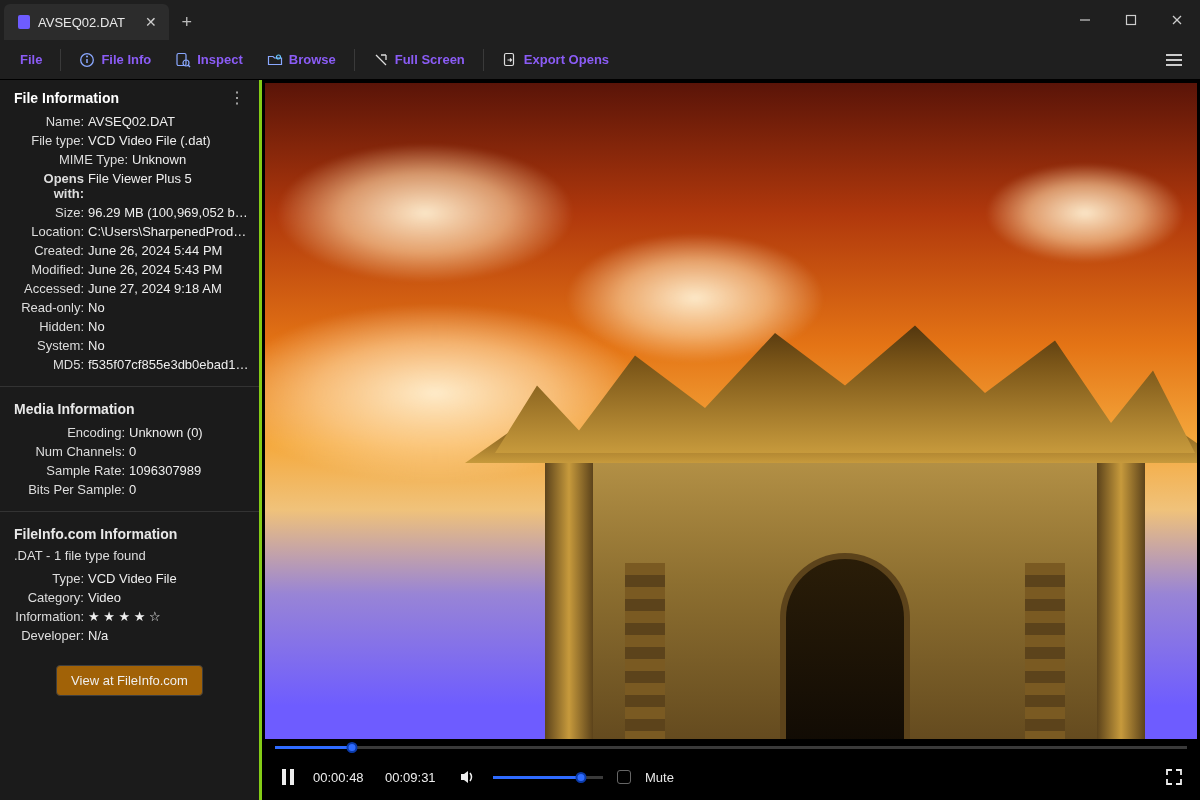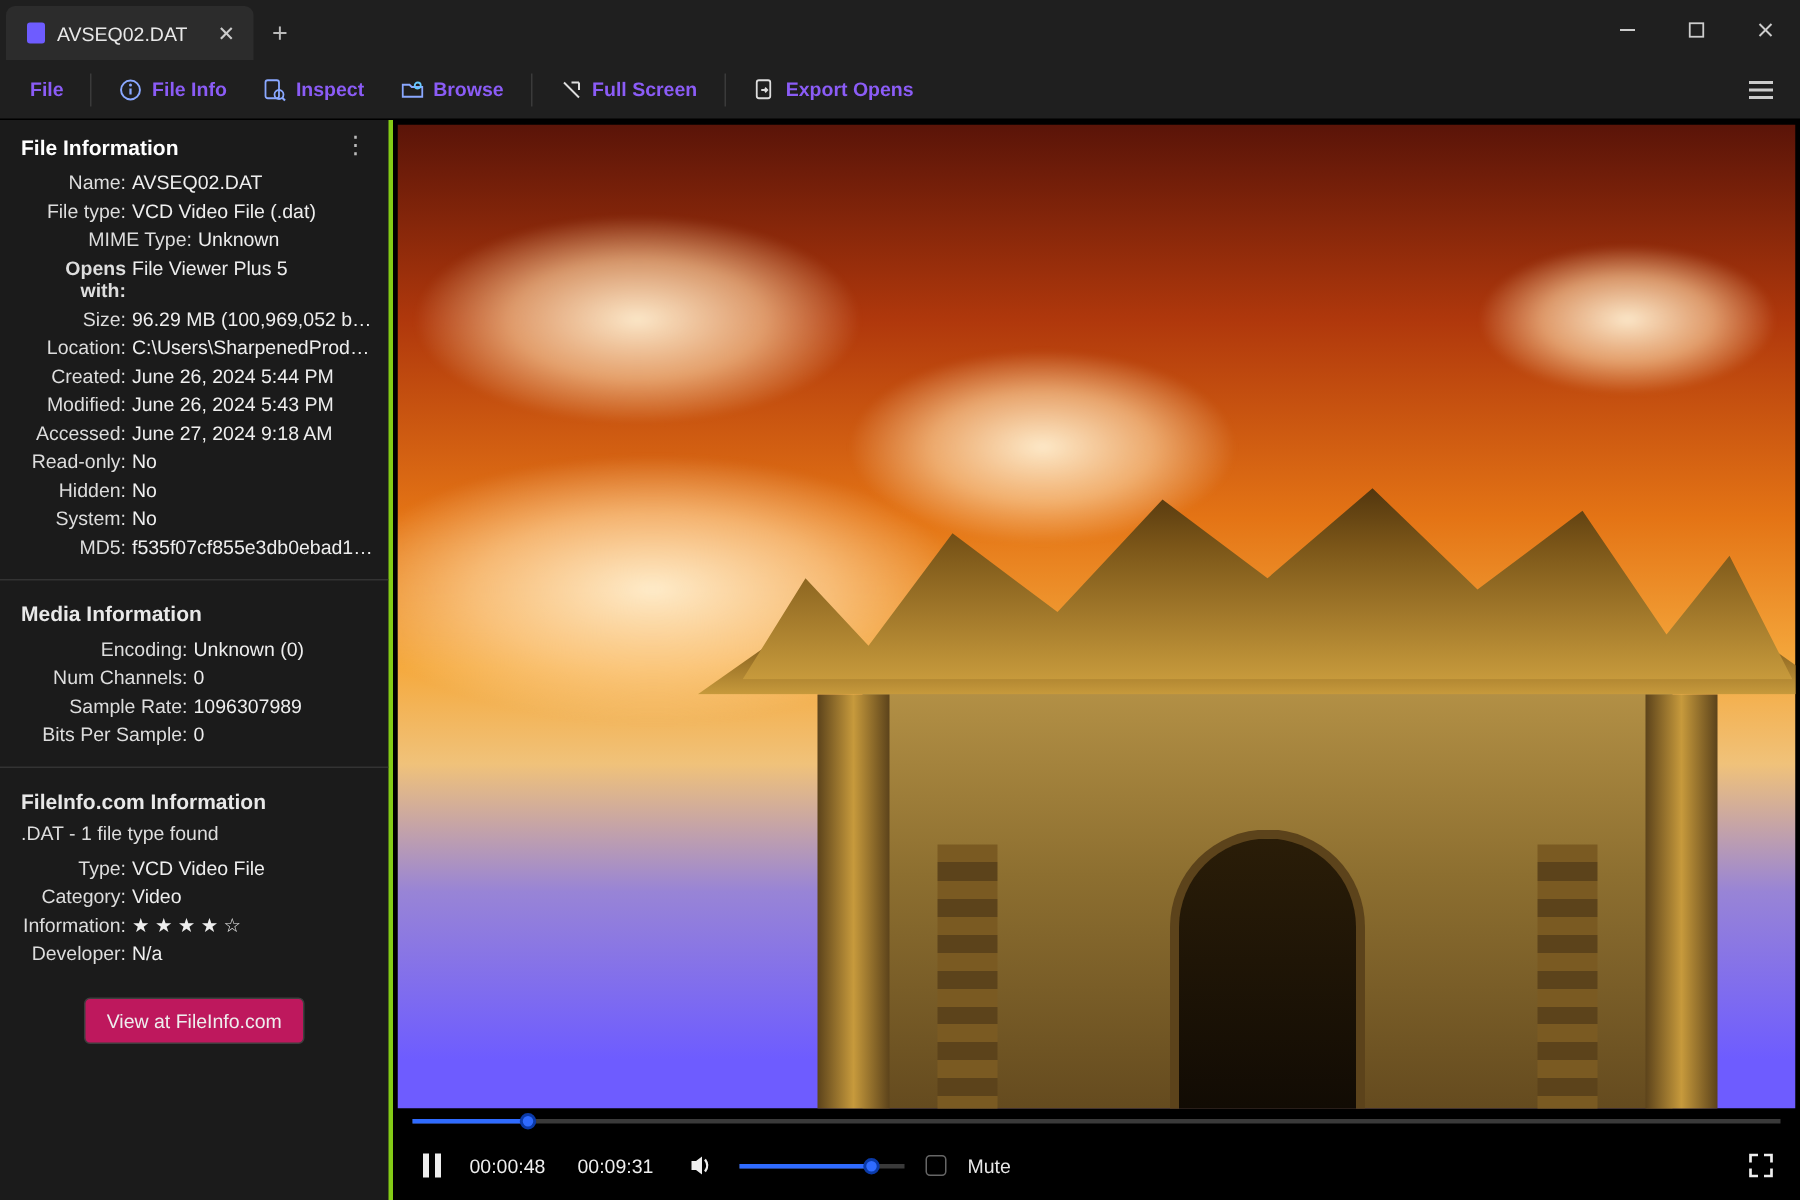--- a/index.html
+++ b/index.html
@@ -33,21 +33,21 @@
   .panel-head { display:flex; align-items:center; justify-content:space-between; padding: 10px 14px 6px; }
   .panel-head h3 { font-size:14px; font-weight:600; color:#fff; }
   .panel-head .dots { font-size:16px; color:#bbb; cursor:pointer; letter-spacing:0px; line-height:1; }
   .props { padding: 0 10px 8px; }
   .prow { display:flex; padding: 2px 0; font-size:13px; }
   .plabel { width: 78px; text-align:right; color:#ddd; padding-right:4px; }
   .pval { flex:1; color:#eee; white-space:nowrap; overflow:hidden; text-overflow:ellipsis; }
   .section-sep { height:1px; background:#333; margin: 4px 0; }
   .section-title { font-size:14px; font-weight:600; padding:10px 14px 6px; }
   .subtext { padding: 0 14px 6px; color:#ddd; font-size:13px; }
-  .btn-link { margin: 12px auto 16px; display:block; background:#be185d; border:1px solid #3e3e3e; color:#eee; padding:7px 14px; border-radius:4px; cursor:pointer; font-size:13px;text-align:right; }
+  .btn-link { margin: 12px auto 16px; display:block; background:#a16207; border:1px solid #3e3e3e; color:#eee; padding:7px 14px; border-radius:4px; cursor:pointer; font-size:13px;text-align:right; }
 
   
   .video-area { flex:1; display:flex; flex-direction:column; background:#000; border:1px solid #000; position:relative;}
   .video-frame { flex:1; position:relative; overflow:hidden; background:#000; margin:2px 2px 0 2px;}
   .sky { position:absolute; inset:0; background:
     linear-gradient(180deg, #5a1408 0%, #b0380c 20%, #e47415 40%, #f5a93d 55%, #f0c27a 65%, #9884d6 78%, #6e5cff 95%);
   }
   .cloud { position:absolute; background:radial-gradient(ellipse at center, rgba(255,240,210,0.95) 0%, rgba(255,220,170,0.6) 40%, rgba(255,200,140,0) 70%); border-radius:50%; filter: blur(2px); }
   .c1 { width:420px; height:180px; left:-40px; top:220px; }
   .c2 { width:260px; height:130px; left:300px; top:150px; }

